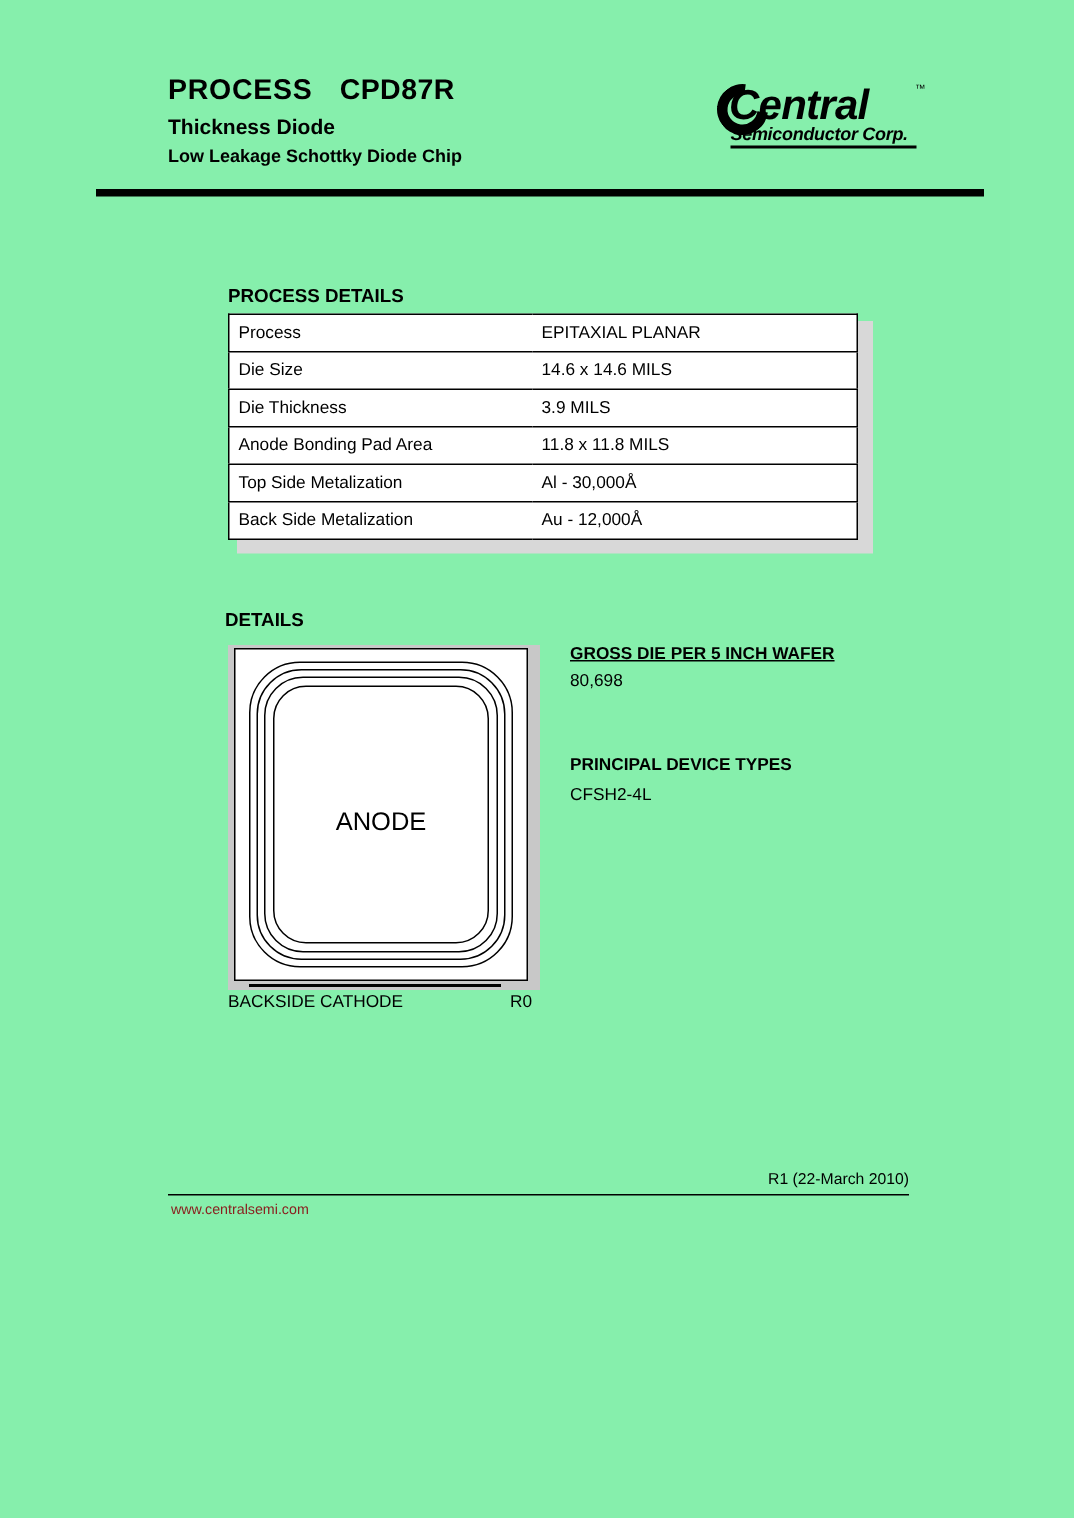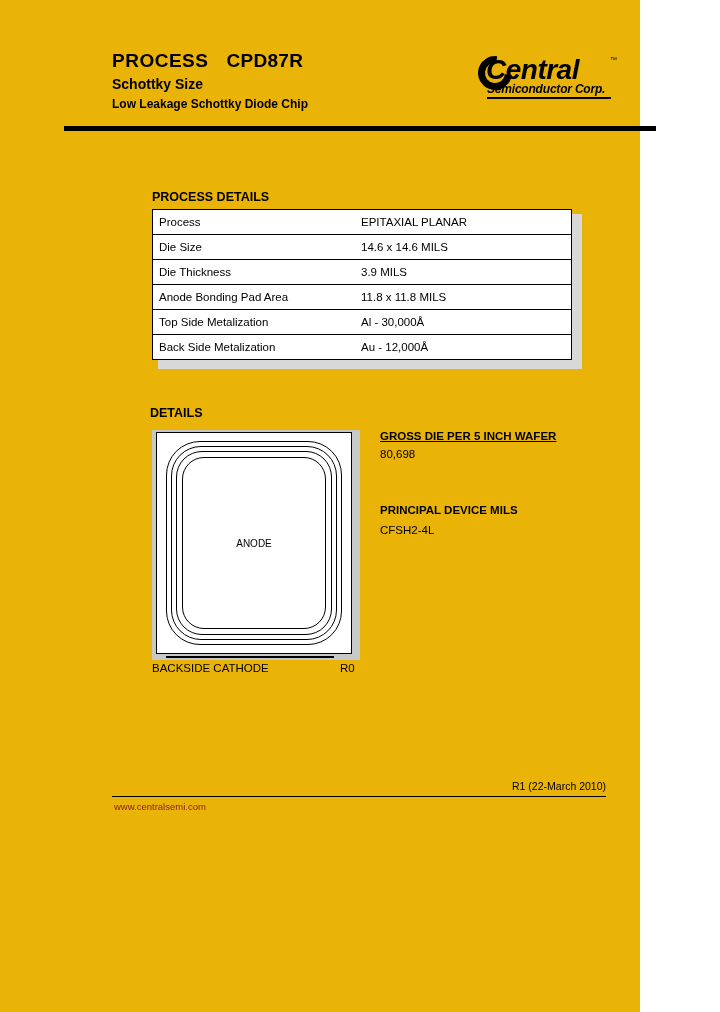--- a/index.html
+++ b/index.html
@@ -11,23 +11,23 @@
     width: 720px;
     height: 1012px;
     font-family: "Liberation Sans", sans-serif;
     color: #000000;
     position: relative;
     overflow: hidden;
   }
   .page {
     position: absolute;
     left: 0; top: 0;
-    width: 640px;
+    width: 716px;
     height: 1012px;
-    background: #eab308;
+    background: #86efac;
   }
   
   .header {
     position: absolute;
     left: 112px;
     top: 50px;
     width: 500px;
   }
   .title-row {
     display: flex;
@@ -175,21 +175,21 @@
   .r1 { left: 166px; top: 441px; width: 176px; height: 204px; border-radius: 34px; }
   .r2 { left: 171px; top: 446px; width: 166px; height: 194px; border-radius: 30px; }
   .r3 { left: 176px; top: 451px; width: 156px; height: 184px; border-radius: 26px; }
   .r4 { left: 182px; top: 457px; width: 144px; height: 172px; border-radius: 22px; }
   .anode-label {
     position: absolute;
     left: 156px;
     top: 538px;
     width: 196px;
     text-align: center;
-    font-size: 10px;
+    font-size: 17px;
   }
   .underline-geom {
     position: absolute;
     left: 166px;
     top: 656px;
     width: 168px;
     height: 2px;
     background: #000;
   }
   .backside-label {
@@ -261,21 +261,21 @@
 </head>
 <body>
 
 <div class="page">
 
   <div class="header">
     <div class="title-row">
       <span class="process-word">PROCESS</span>
       <span class="part-number">CPD87R</span>
     </div>
-    <div class="subtitle">Schottky Size</div>
+    <div class="subtitle">Thickness Diode</div>
     <div class="subtitle2">Low Leakage Schottky Diode Chip</div>
   </div>
 
   <div class="logo">
     <div class="logo-c"></div>
     <div class="logo-central">Central</div>
     <div class="logo-semi">Semiconductor Corp.</div>
     <div class="logo-tm">™</div>
     <div class="logo-underline"></div>
   </div>
@@ -321,21 +321,21 @@
   <div class="ring r3"></div>
   <div class="ring r4"></div>
   <div class="anode-label">ANODE</div>
   <div class="underline-geom"></div>
   <div class="backside-label">BACKSIDE CATHODE</div>
   <div class="r0-label">R0</div>
 
   <div class="right-col">
     <div class="gross-title">GROSS DIE PER 5 INCH WAFER</div>
     <div class="gross-value">80,698</div>
-    <div class="pdt-title">PRINCIPAL DEVICE MILS</div>
+    <div class="pdt-title">PRINCIPAL DEVICE TYPES</div>
     <div class="pdt-value">CFSH2-4L</div>
   </div>
 
   <div class="rev">R1 (22-March 2010)</div>
   <div class="hr-bottom"></div>
   <div class="website">www.centralsemi.com</div>
 
 </div>
 
 </body></html>

